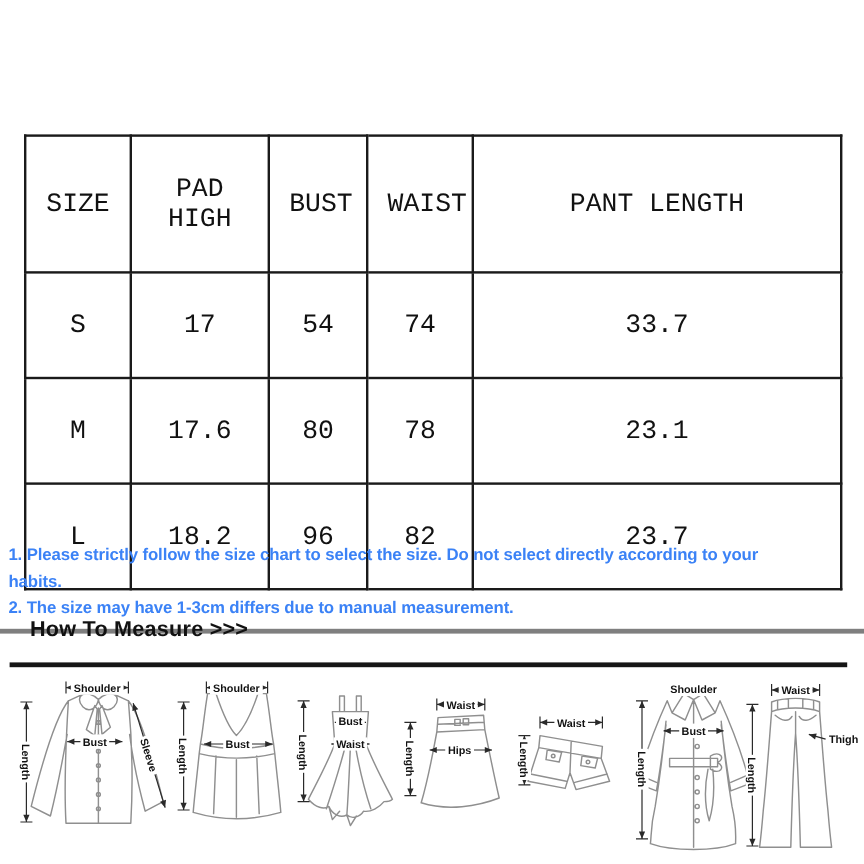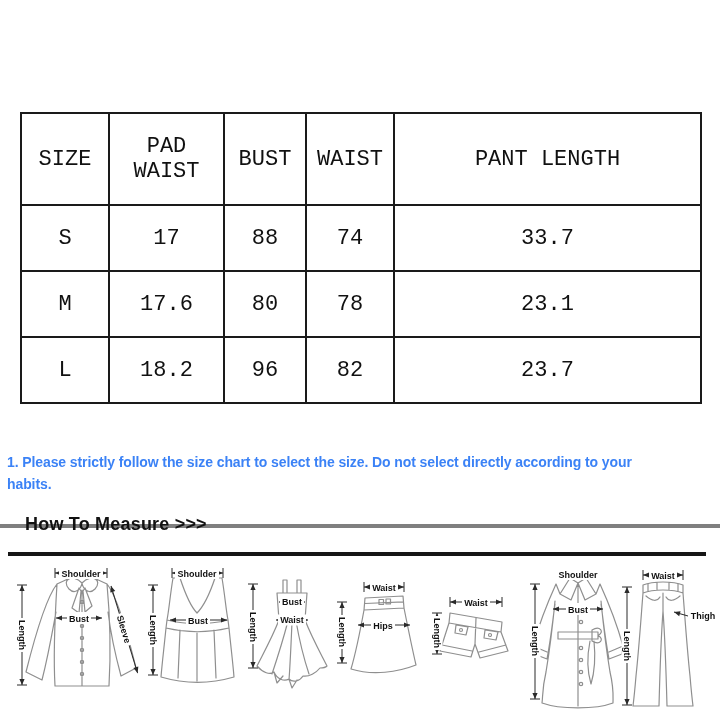--- a/index.html
+++ b/index.html
@@ -4,21 +4,21 @@
 <style>
   html,body{margin:0;padding:0;background:#fff;}
   body{width:720px;height:720px;position:relative;overflow:hidden;
        font-family:"Liberation Sans",sans-serif;color:#111;}
   
   .size-table{position:absolute;left:20px;top:112px;width:680px;
               border-collapse:collapse;table-layout:fixed;
               font-family:"Liberation Mono","DejaVu Sans Mono",monospace;
               font-size:22px;color:#111;}
   .size-table th,.size-table td{border:2px solid #1a1a1a;text-align:center;
-              vertical-align:middle;font-weight:normal;padding:5px;}
+              vertical-align:middle;font-weight:normal;padding:16px;}
   .size-table thead th{height:80px;}
   .size-table tbody td{height:54px;}
   
   .notes{position:absolute;left:7px;top:451px;width:710px;
          font-size:14px;font-weight:bold;line-height:22px;color:#3b82f6;
          letter-spacing:-0.1px;}
   
   .divider-gray{position:absolute;left:0;top:524px;width:720px;height:4px;background:#7f7f7f;}
   .measure-heading{position:absolute;left:25px;top:513px;height:22px;line-height:22px;
          font-size:18px;font-weight:bold;color:#111;letter-spacing:0.2px;}
@@ -39,31 +39,31 @@
   <colgroup>
     <col style="width:88px">
       <col style="width:115px">
       <col style="width:82px">
     <col style="width:88px">
       <col style="width:307px">
   </colgroup>
   <thead>
     <tr>
       <th>SIZE</th>
-      <th>PAD WAIST</th>
+      <th>PAD HIGH</th>
       <th>BUST</th>
       <th>WAIST</th>
       <th>PANT LENGTH</th>
     </tr>
   </thead>
   <tbody>
     <tr>
       <td>S</td>
       <td>17</td>
-      <td>88</td>
+      <td>54</td>
       <td>74</td>
       <td>33.7</td>
     </tr>
     <tr>
       <td>M</td>
       <td>17.6</td>
       <td>80</td>
       <td>78</td>
       <td>23.1</td>
     </tr>
@@ -73,20 +73,21 @@
       <td>96</td>
       <td>82</td>
       <td>23.7</td>
     </tr>
   </tbody>
 </table>
 
 <div class="notes">
   <div>1. Please strictly follow the size chart to select the size. Do not select directly according to your</div>
   <div>habits.</div>
+  <div>2. The size may have 1-3cm differs due to manual measurement.</div>
 </div>
 
 <div class="divider-gray"></div>
 <div class="measure-heading">How To Measure &gt;&gt;&gt;</div>
 <div class="divider-black"></div>
 
 <svg class="measure-strip" width="720" height="164" viewBox="0 0 720 164">
 
   <g>
     <path class="g" d="

